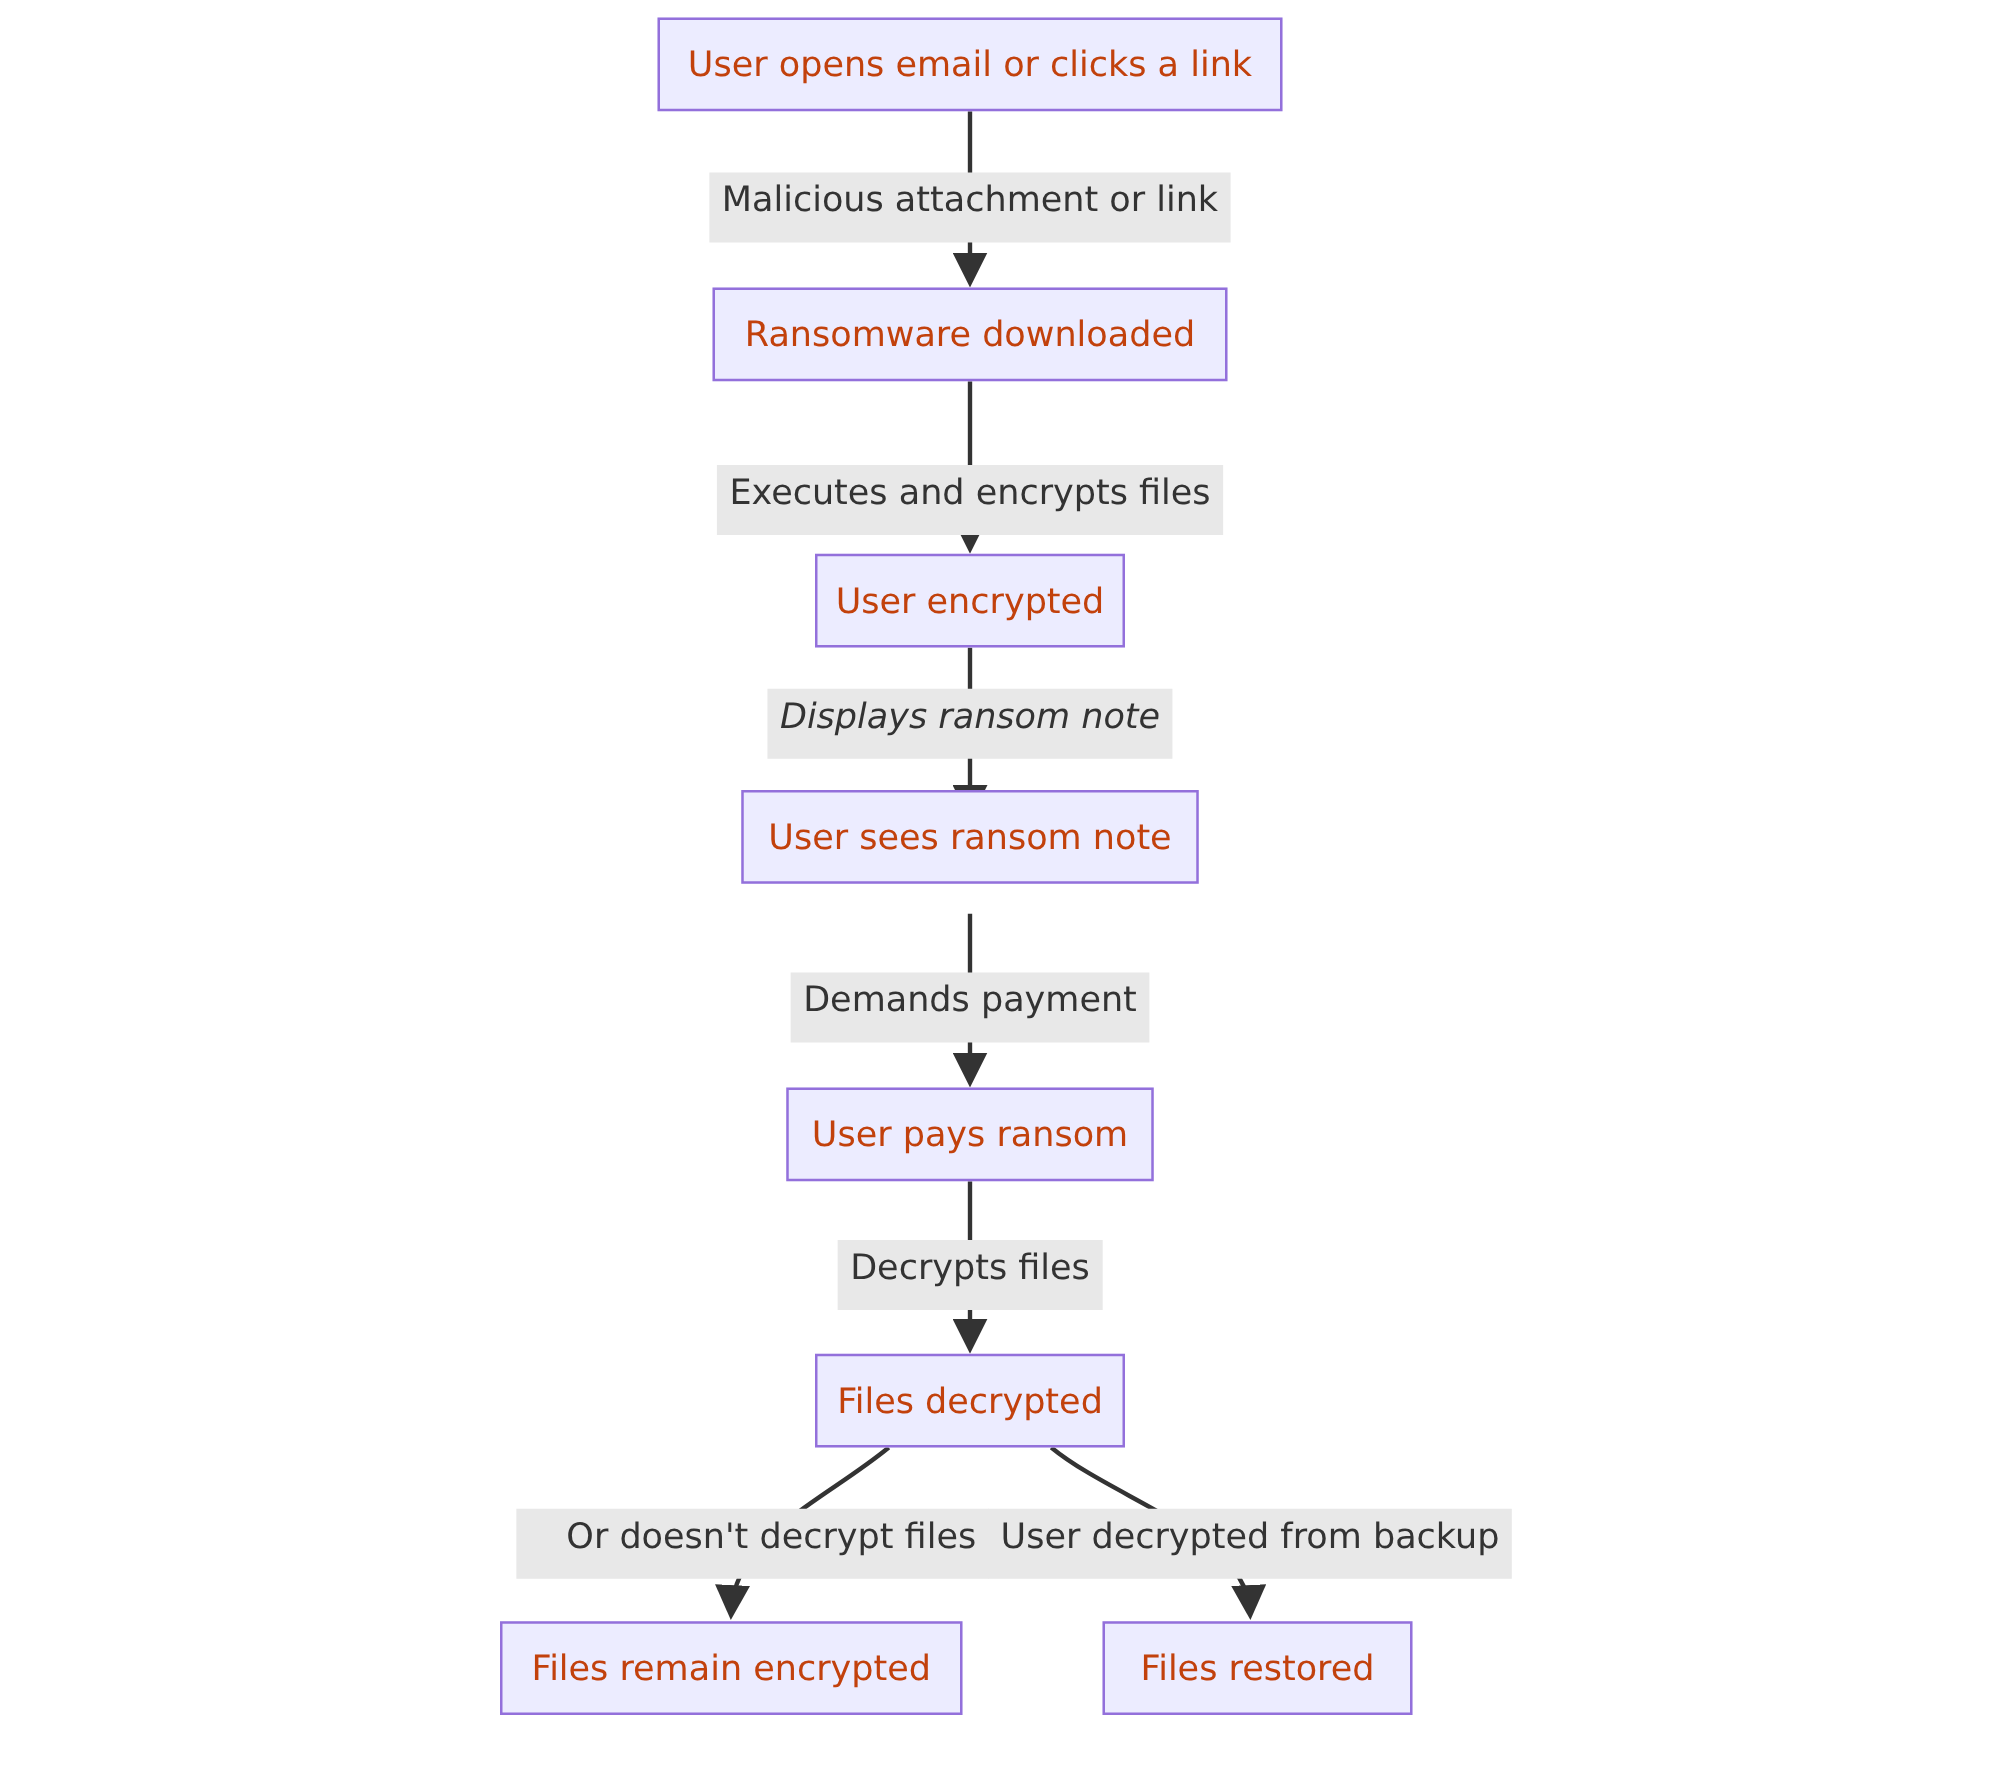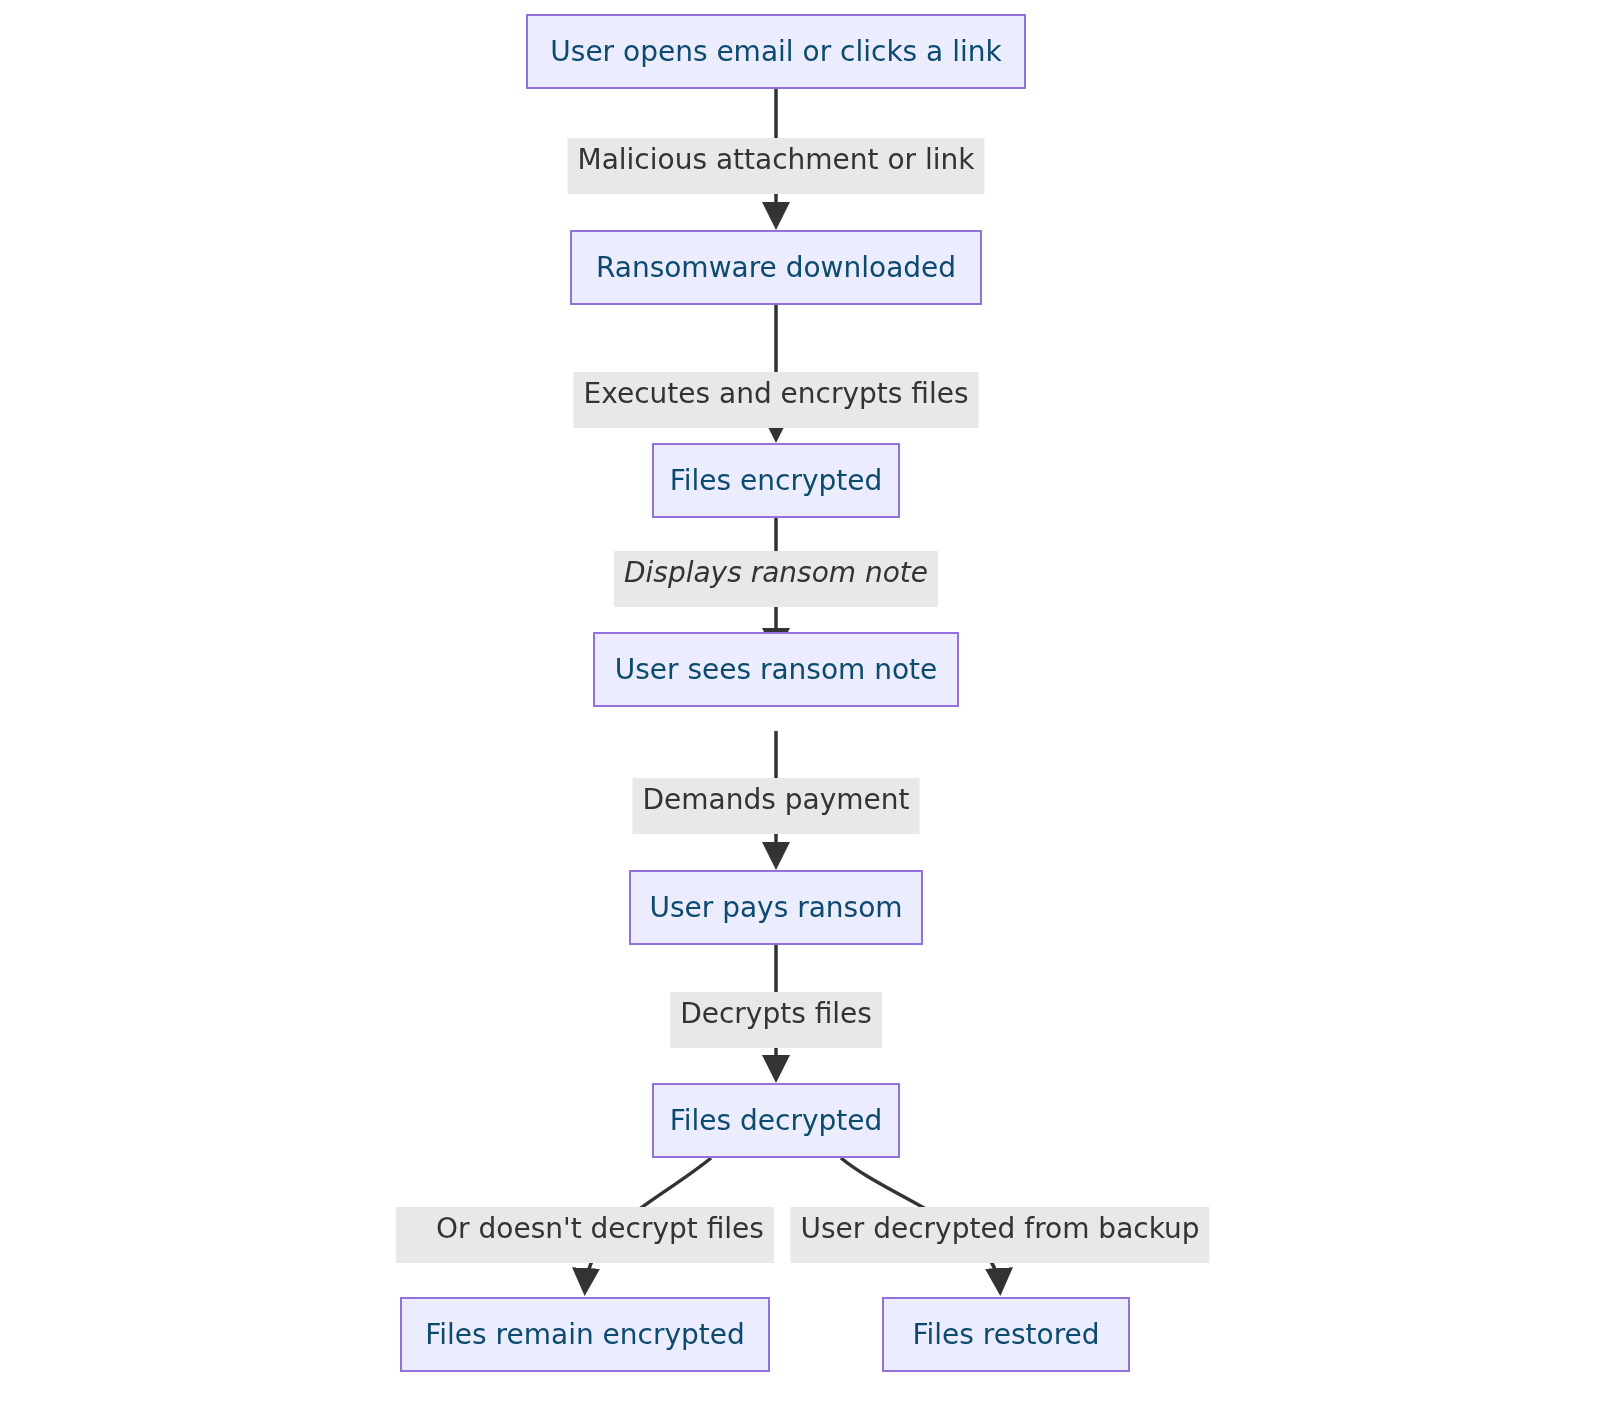--- a/index.html
+++ b/index.html
@@ -21,21 +21,21 @@
     stroke: #333333;
     stroke-width: 3.5px;
     fill: none;
   }
   .node {
     position: absolute;
     height: 75px;
     background: #ECECFF;
     border: 2px solid #9370DB;
     box-sizing: border-box;
-    color: #0c4a6e;
+    color: #c2410c;
     font-size: 28px;
     display: flex;
     align-items: center;
     justify-content: center;
     white-space: nowrap;
     z-index: 3;
   }
   .elabel {
     position: absolute;
     height: 56px;
@@ -57,21 +57,21 @@
   .n5 { left: 629px; top: 870px;  width: 294px; }
   .n6 { left: 652px; top: 1083px; width: 248px; }
   .n7 { left: 400px; top: 1297px; width: 370px; }
   .n8 { left: 882px; top: 1297px; width: 248px; }
   
   .l1 { left: 776px;  top: 138px;  }
   .l2 { left: 776px;  top: 352px; margin-top: 20px;  }
   .l3 { left: 776px;  top: 551px; font-style: italic;  }
   .l4 { left: 776px;  top: 778px;  }
   .l5 { left: 776px;  top: 992px;  }
-  .l6 { left: 585px;  top: 1207px; padding-left: 40px; }
+  .l6 { left: 602px;  top: 1207px; padding-left: 40px; }
   .l7 { left: 1000px; top: 1207px; }
 </style>
 </head>
 <body>
 
 <div id="stage">
 
   <svg id="edges-svg" viewBox="0 0 1600 1414" xmlns="http://www.w3.org/2000/svg">
     <defs>
       <marker id="arrowhead" markerWidth="8" markerHeight="8" refX="6" refY="4" orient="auto" markerUnits="strokeWidth">
@@ -82,21 +82,21 @@
     <path class="edge-path" d="M776,305 L776,436" marker-end="url(#arrowhead)"></path>
     <path class="edge-path" d="M776,518 L776,649" marker-end="url(#arrowhead)"></path>
     <path class="edge-path" d="M776,731 L776,863" marker-end="url(#arrowhead)"></path>
     <path class="edge-path" d="M776,945 L776,1076" marker-end="url(#arrowhead)"></path>
     <path class="edge-path" d="M711,1158 C660,1200 588,1228 585,1289" marker-end="url(#arrowhead)"></path>
     <path class="edge-path" d="M841,1158 C892,1200 997,1228 1000,1289" marker-end="url(#arrowhead)"></path>
   </svg>
 
   <div class="node n1">User opens email or clicks a link</div>
   <div class="node n2">Ransomware downloaded</div>
-  <div class="node n3">Files encrypted</div>
+  <div class="node n3">User encrypted</div>
   <div class="node n4">User sees ransom note</div>
   <div class="node n5">User pays ransom</div>
   <div class="node n6">Files decrypted</div>
   <div class="node n7">Files remain encrypted</div>
   <div class="node n8">Files restored</div>
 
   <div class="elabel l1">Malicious attachment or link</div>
   <div class="elabel l2">Executes and encrypts files</div>
   <div class="elabel l3">Displays ransom note</div>
   <div class="elabel l4">Demands payment</div>

